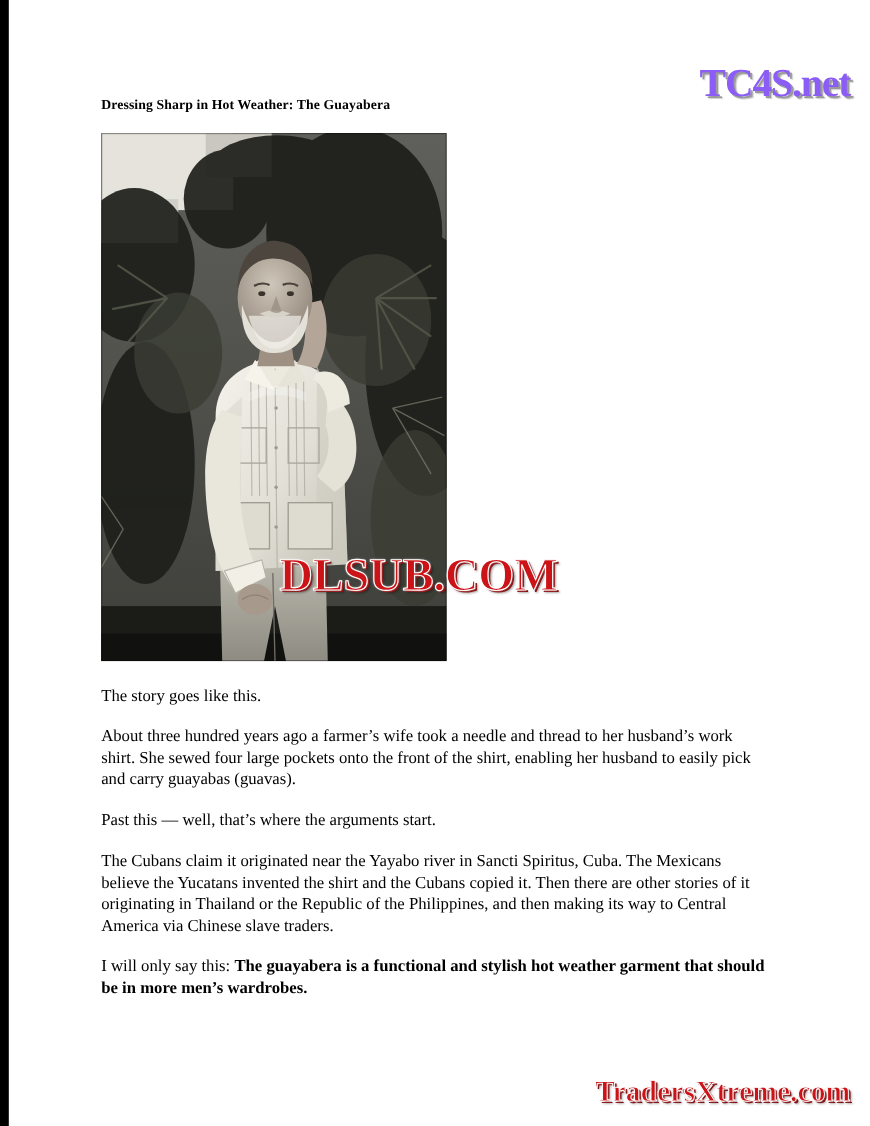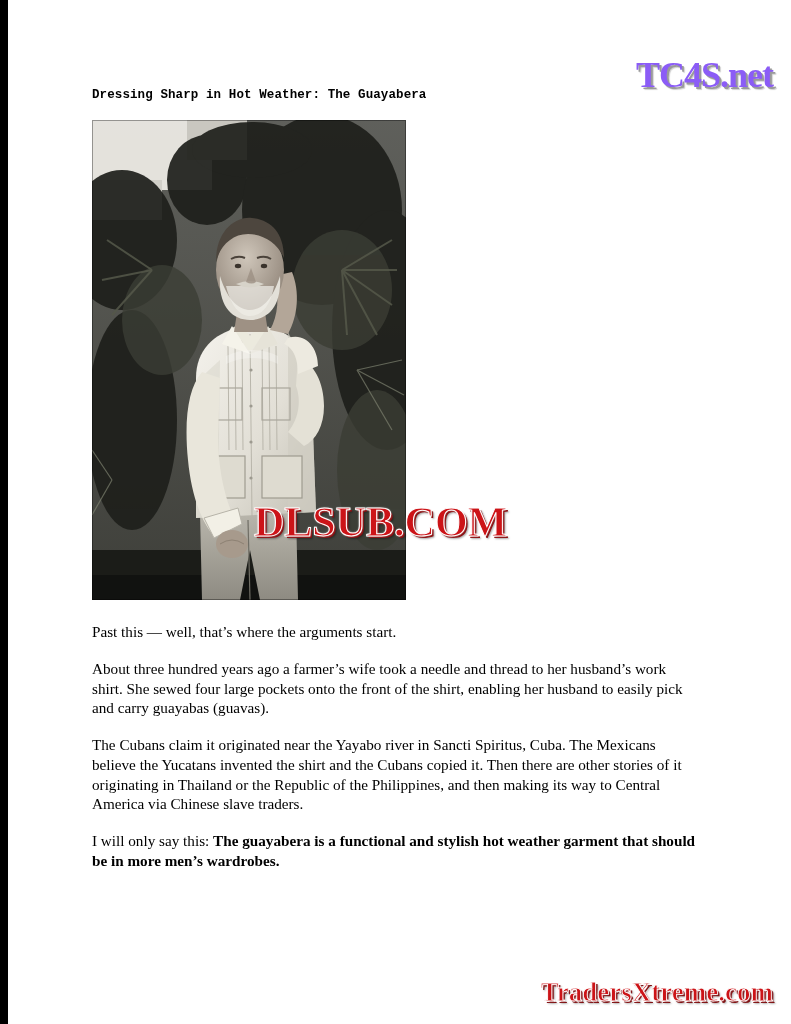--- a/index.html
+++ b/index.html
@@ -43,21 +43,21 @@
 
   
   .doc {
     position: absolute;
     left: 92px;
     top: 88px;
     width: 606px;
   }
 
   .doc-title {
-    font-family: Liberation Mono, monospace;
+    font-family: Liberation Serif, serif;
     font-weight: bold;
     font-size: 12.5px;
     margin: 0 0 18px 0;
     letter-spacing: 0.1px;
   }
 
   
   .photo-wrap {
     position: relative;
     width: 314px;
@@ -291,21 +291,22 @@
         <path d="M159 148 L154 162 q6 3 10 0 Z" fill="#9c9083" opacity="0.8"></path>
 
         <path d="M134 236 C150 228, 170 228, 186 236 L186 244 C170 236, 150 236, 134 244 Z" fill="#ffffff" opacity="0.25"></path>
 
         <rect x="0" y="0" width="314" height="480" fill="none" stroke="#000000" stroke-width="2" opacity="0.35"></rect>
       </svg>
     </div>
     <div class="photo-watermark">DLSUB.COM</div>
   </div>
 
+  <p class="body-p">The story goes like this.</p>
+  <p class="body-p">About three hundred years ago a farmer’s wife took a needle and thread to her husband’s work shirt. She sewed four large pockets onto the front of the shirt, enabling her husband to easily pick and carry guayabas (guavas).</p>
   <p class="body-p">Past this — well, that’s where the arguments start.</p>
-  <p class="body-p">About three hundred years ago a farmer’s wife took a needle and thread to her husband’s work shirt. She sewed four large pockets onto the front of the shirt, enabling her husband to easily pick and carry guayabas (guavas).</p>
   <p class="body-p">The Cubans claim it originated near the Yayabo river in Sancti Spiritus, Cuba. The Mexicans believe the Yucatans invented the shirt and the Cubans copied it. Then there are other stories of it originating in Thailand or the Republic of the Philippines, and then making its way to Central America via Chinese slave traders.</p>
 
   <p class="body-p last"><span>I will only say this: </span><b>The guayabera is a functional and stylish hot weather garment that should be in more men’s wardrobes.</b></p>
 
 </div>
 
 <div class="bottom-watermark">TradersXtreme.com</div>
 
 </body></html>

